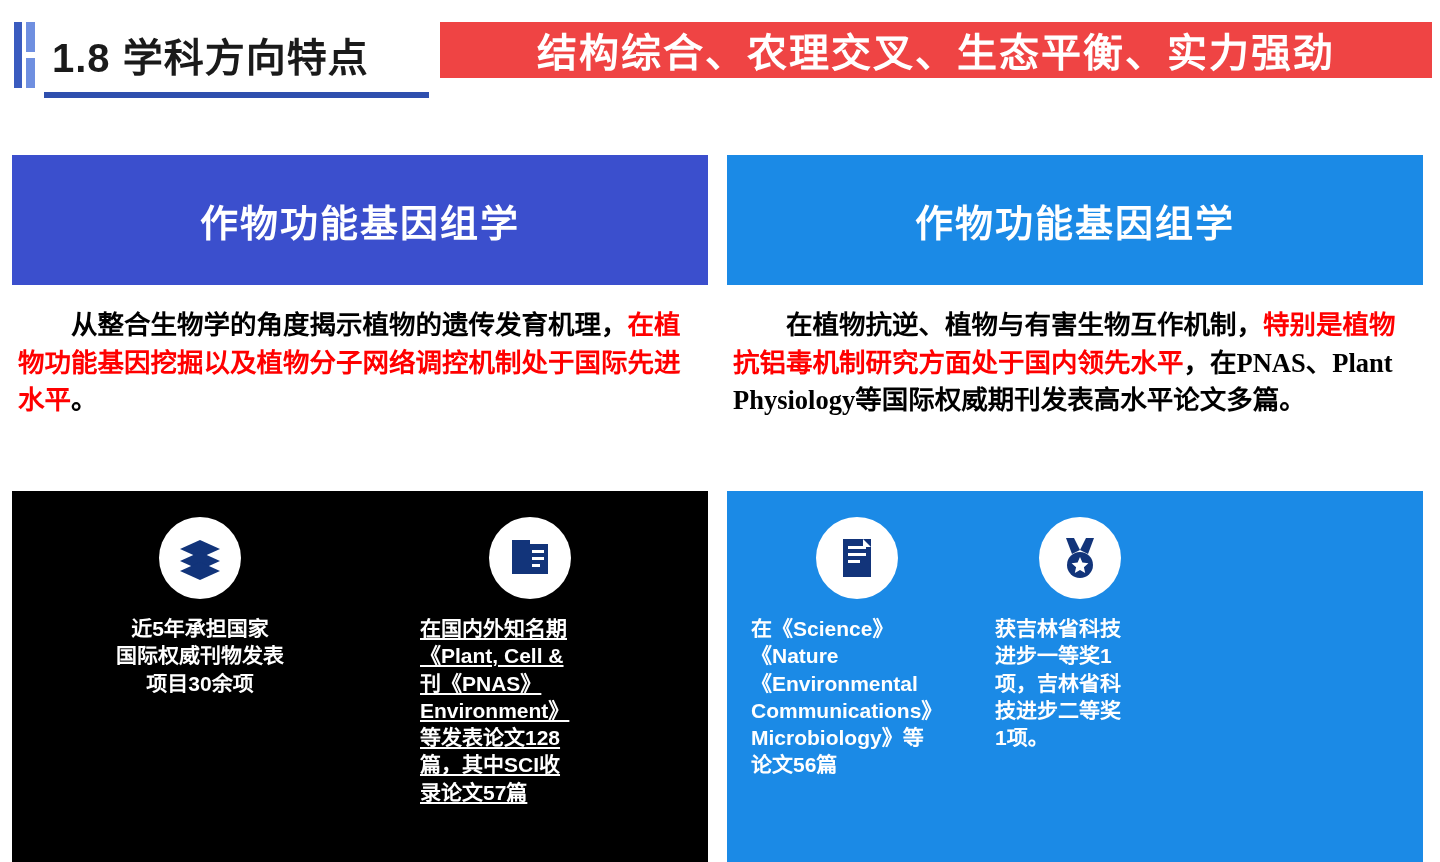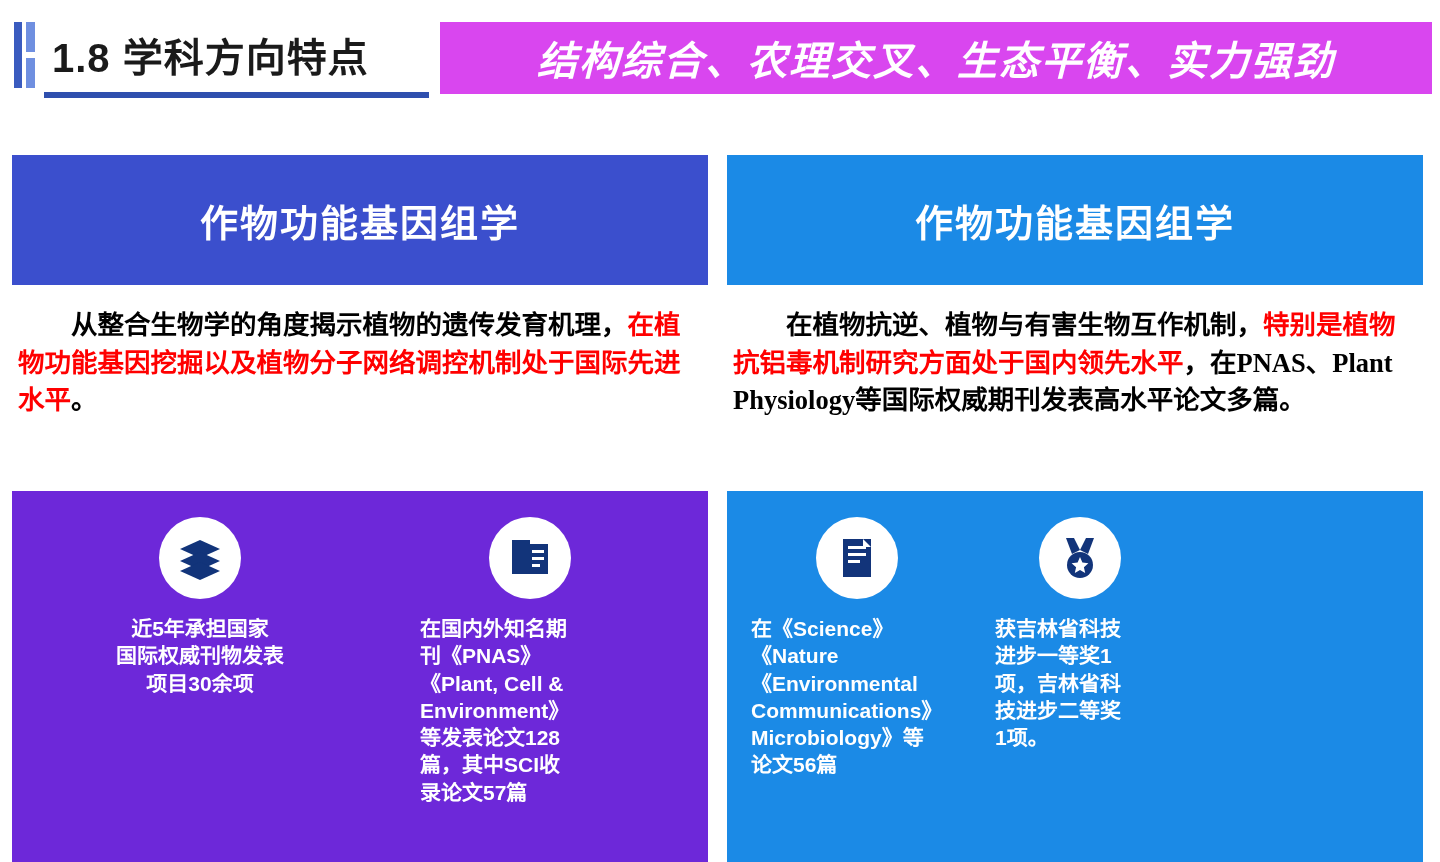--- a/index.html
+++ b/index.html
@@ -54,26 +54,25 @@
     top: 92px;
     width: 385px;
     height: 6px;
     background: #2f4fae;
   }
   .header-banner {
     position: absolute;
     left: 440px;
     top: 22px;
     width: 992px;
-    height: 72px;
-    background: #d946ef;
+    height: 56px;
+    background: #ef4444;
     display: flex;
     align-items: center;
     justify-content: center;
-    font-style: italic;
   }
   .header-banner span {
     color: #ffffff;
     font-size: 40px;
     font-weight: bold;
     letter-spacing: 2px;
     white-space: nowrap;
   }
 
   
@@ -110,21 +109,21 @@
   }
   .col-right .col-body { font-size: 26.5px; }
   .col-body .ind { text-indent: 2em; }
   .hl { color: #ff0000; }
 
   .col-foot {
     position: absolute;
     width: 696px;
     left: 0;
   }
-  .col-left .col-foot  { top: 336px; height: 371px; background: #6d28d9; }
+  .col-left .col-foot  { top: 336px; height: 371px; background: #000000; }
   .col-right .col-foot { top: 336px; height: 371px; background: #1b8ae6; }
 
   .stats {
     display: flex;
     align-items: flex-start;
     height: 100%;
     padding-top: 26px;
     box-sizing: border-box;
   }
   .stat {
@@ -146,21 +145,21 @@
   .stat .label {
     font-size: 21px;
     font-weight: bold;
     line-height: 1.3;
     text-align: center;
     width: 100%;
   }
 
   
   .col-left .stats .stat.s1 { width: 300px; margin-left: 38px; }
-  .col-left .stats .stat.s2 { width: 300px; margin-left: 30px; }
+  .col-left .stats .stat.s2 { width: 300px; margin-left: 30px; text-decoration: underline; }
   .col-left .stats .stat.s1 .label { text-align: center; }
   .col-left .stats .stat.s2 .label { text-align: left; padding-left: 40px; box-sizing: border-box;}
 
   
   .col-right .stats .stat.s1 { width: 200px; margin-left: 30px; }
   .col-right .stats .stat.s2 { width: 240px; margin-left: 10px; }
   .col-right .stats .stat.s3 { width: 190px; margin-left: 8px; }
   .col-right .stats .stat.s1 .label { text-align: left; padding-left: 18px; box-sizing: border-box;}
   .col-right .stats .stat.s2 .label { text-align: left; padding-left: 14px; box-sizing: border-box;}
   .col-right .stats .stat.s3 .label { text-align: left; padding-left: 10px; box-sizing: border-box;}
@@ -215,22 +214,22 @@
           <svg width="48" height="48" viewBox="0 0 48 48" aria-hidden="true">
             <rect x="6" y="6" width="18" height="34" fill="#12347a"></rect>
             <rect x="22" y="10" width="20" height="30" fill="#12347a"></rect>
             <rect x="26" y="16" width="12" height="3" fill="#ffffff"></rect>
             <rect x="26" y="23" width="12" height="3" fill="#ffffff"></rect>
             <rect x="26" y="30" width="8" height="3" fill="#ffffff"></rect>
           </svg>
         </div>
         <div class="label">
           <div>在国内外知名期</div>
+          <div>《Plant, Cell &amp;</div>
           <div>刊《PNAS》</div>
-          <div>《Plant, Cell &amp;</div>
           <div>Environment》</div>
           <div>等发表论文128</div>
           <div>篇，其中SCI收</div>
           <div>录论文57篇</div>
         </div>
       </div>
     </div>
   </div>
 </div>
 

